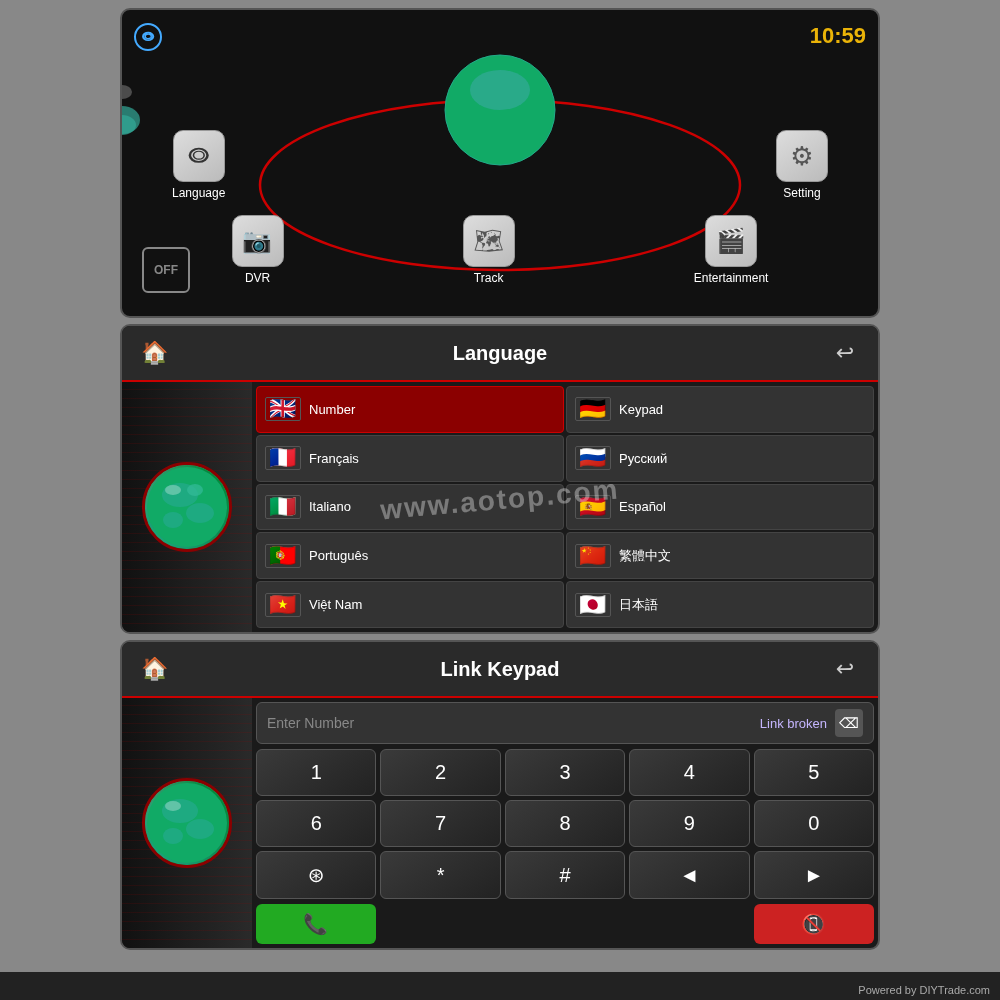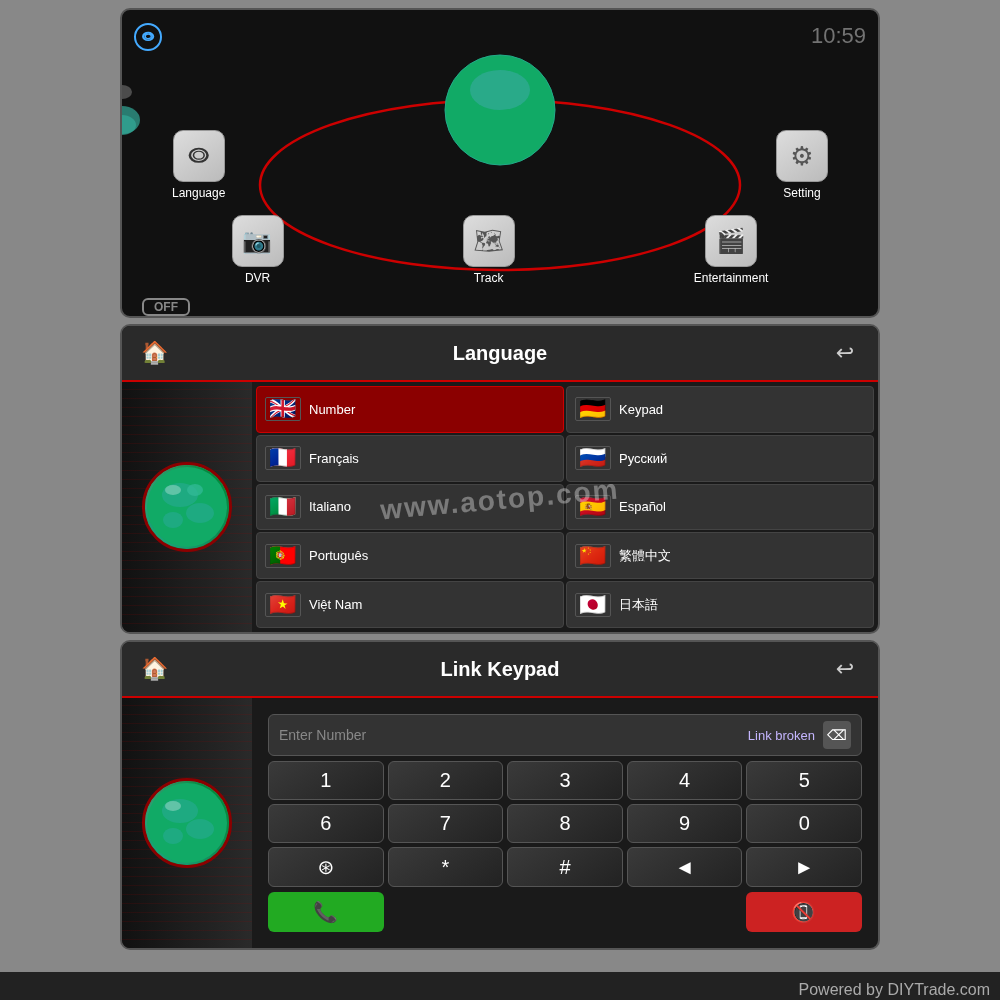--- a/index.html
+++ b/index.html
@@ -37,21 +37,21 @@
       height: 28px;
       background: #222;
       display: flex;
       align-items: center;
       justify-content: flex-end;
       padding-right: 10px;
       z-index: 99;
     }
     .footer-bar span {
       color: #aaa;
-      font-size: 16px;
+      font-size: 11px;
       margin-top: 7px;
     }
 
     .screens-container {
       position: absolute;
       top: 8px;
       left: 120px;
       right: 120px;
       display: flex;
       flex-direction: column;
@@ -88,23 +88,23 @@
       border-radius: 50%;
       display: flex;
       align-items: center;
       justify-content: center;
       color: #4af;
       font-size: 16px;
       font-weight: bold;
     }
 
     .time-display {
-      color: #737373;
+      color: #eab308;
       font-size: 22px;
-      font-weight: normal;
+      font-weight: bold;
     }
 
     .menu-icons-row1 {
       position: absolute;
       top: 120px;
       left: 0; right: 0;
       display: flex;
       justify-content: space-between;
       padding: 0 50px;
     }
@@ -135,25 +135,25 @@
       font-size: 26px;
       border: 1px solid #999;
     }
     .menu-item .icon-label {
       color: white;
       font-size: 12px;
     }
 
     .off-button {
       position: absolute;
-      bottom: 0;
+      bottom: 23px;
       left: 20px;
       border: 2px solid #888;
       border-radius: 6px;
-      padding: 0 10px;
+      padding: 14px 10px;
       color: #888;
       font-size: 12px;
       font-weight: bold;
     }
 
     
     .screen2 {
       background: #1a1a1a;
       height: 310px;
       position: relative;
@@ -298,21 +298,21 @@
 
     .screen3-body {
       display: flex;
       height: calc(100% - 56px);
     }
 
     .keypad-area {
       flex: 1;
       display: flex;
       flex-direction: column;
-      padding: 16px;
+      padding: 4px;
       gap: 5px;
     }
 
     .number-input-bar {
       background: #333;
       border-radius: 6px;
       display: flex;
       align-items: center;
       padding: 6px 10px;
       gap: 8px;

